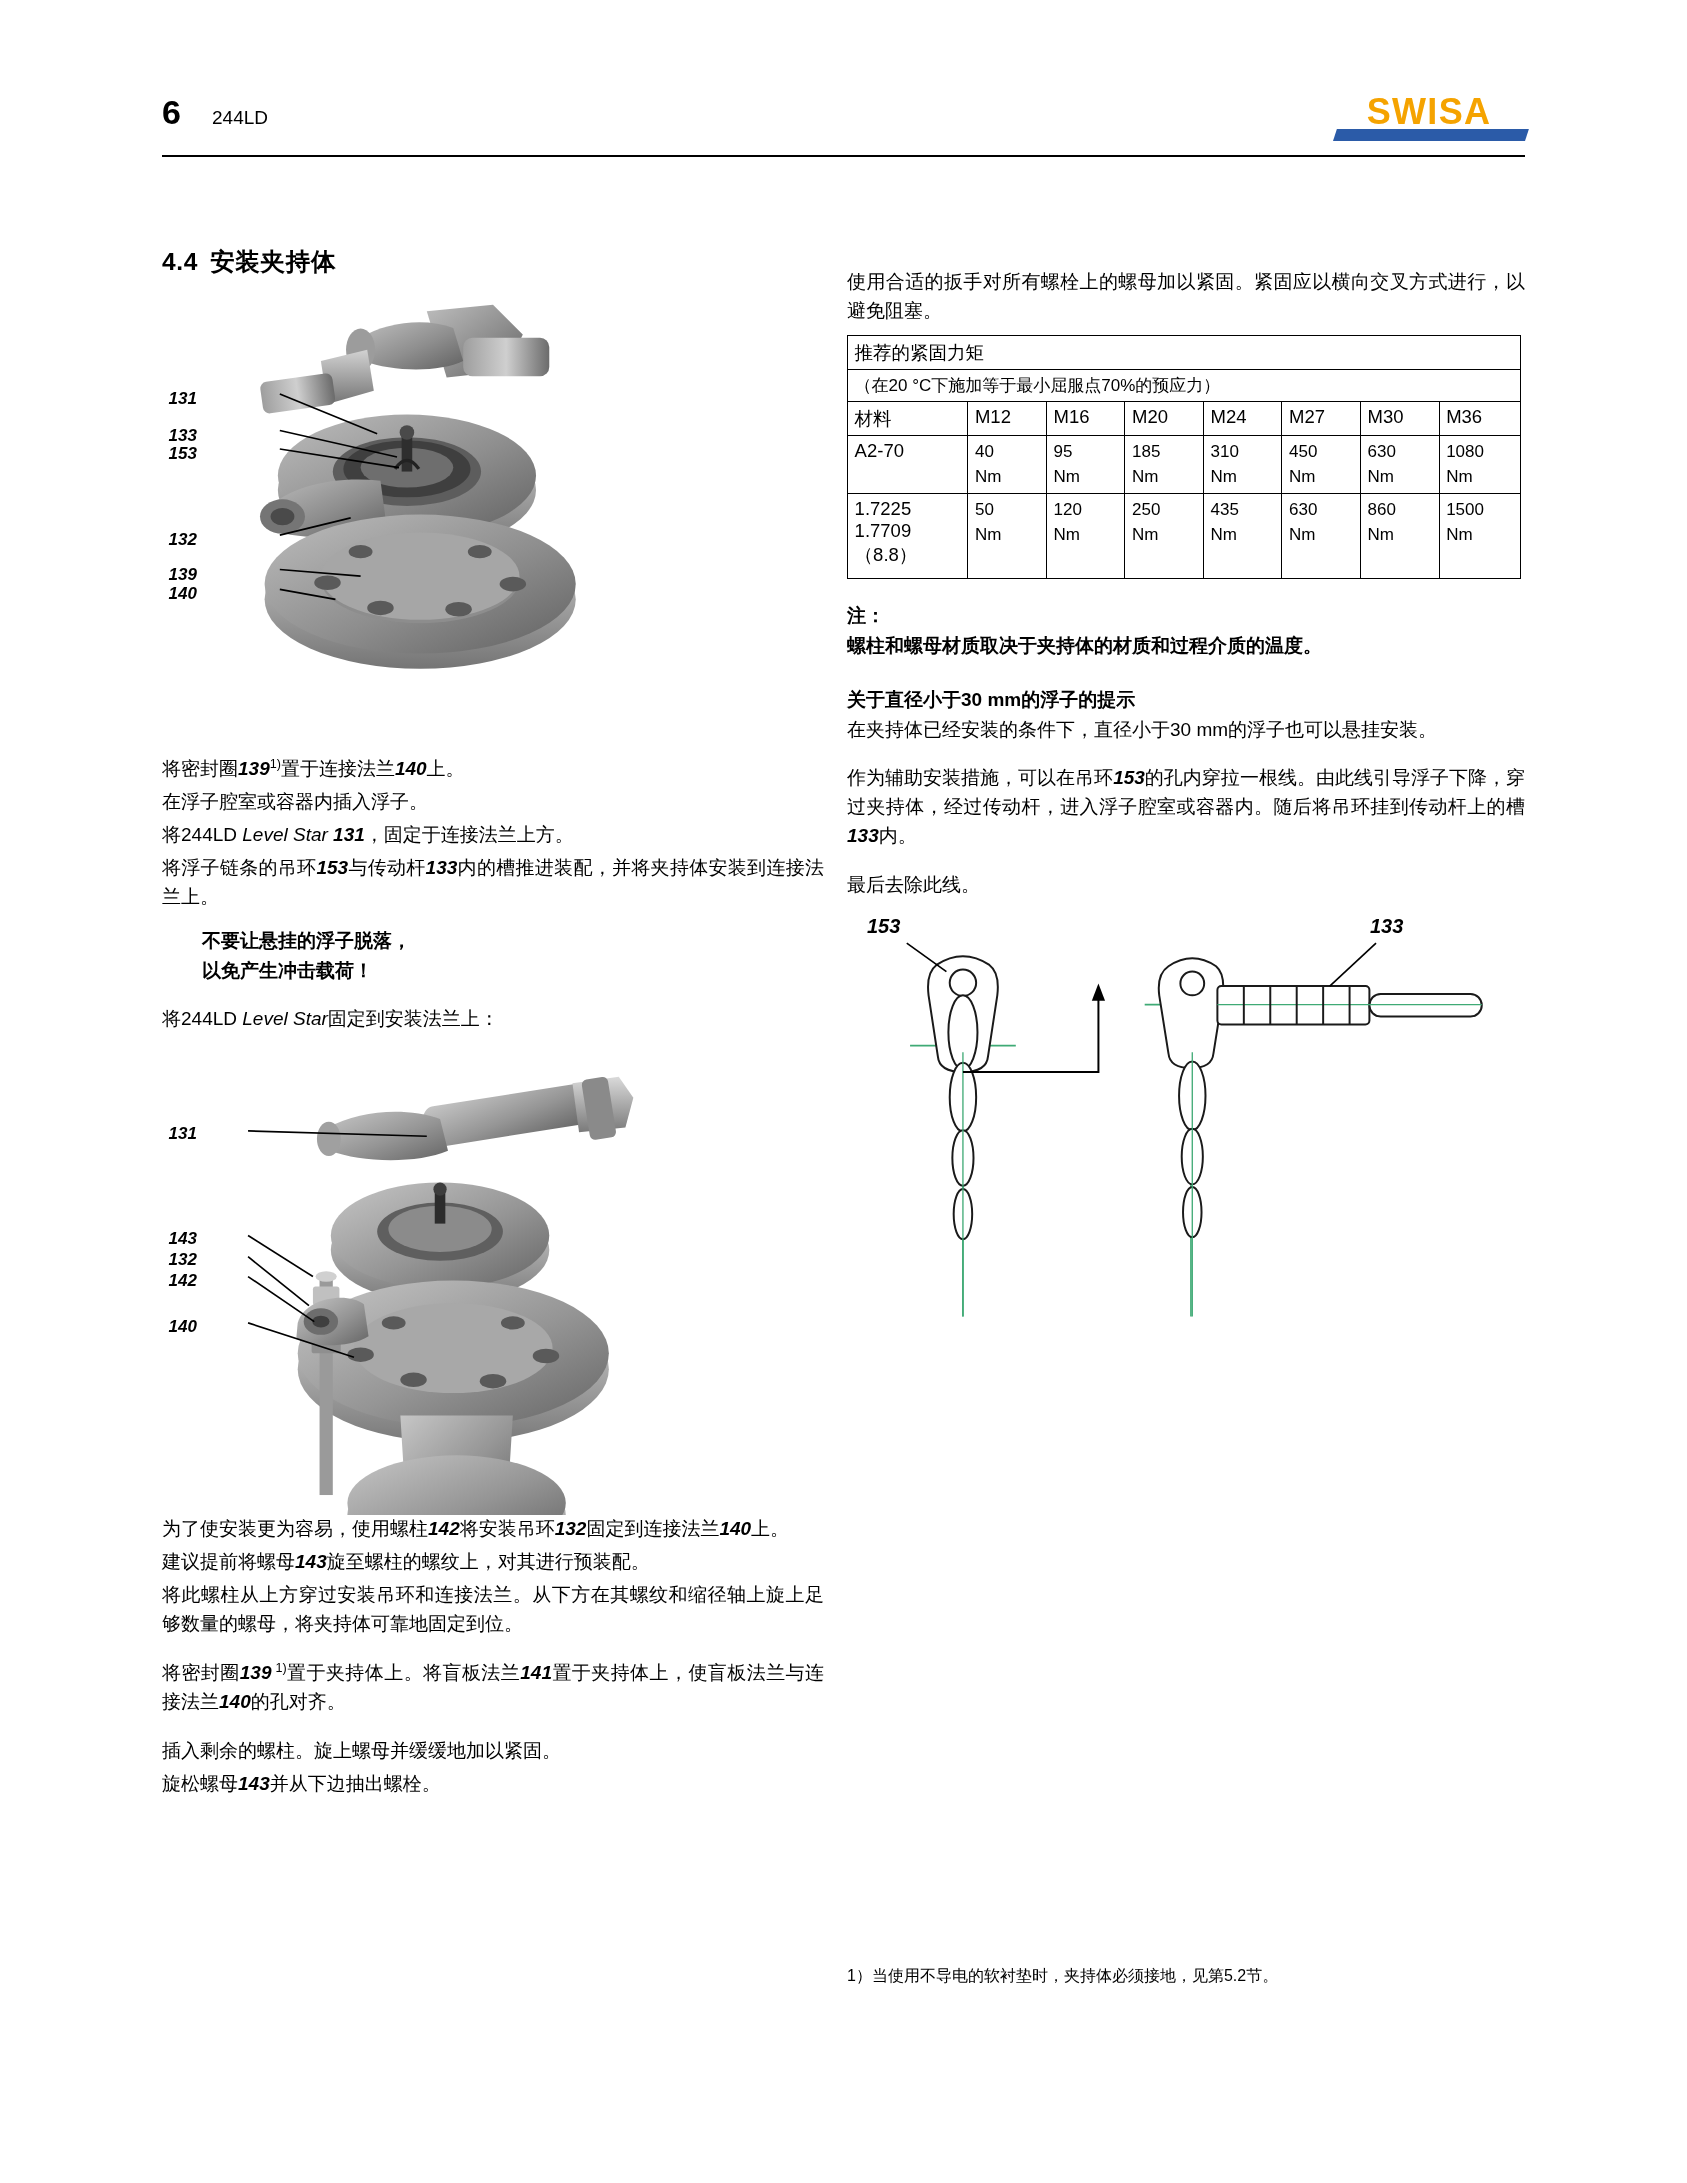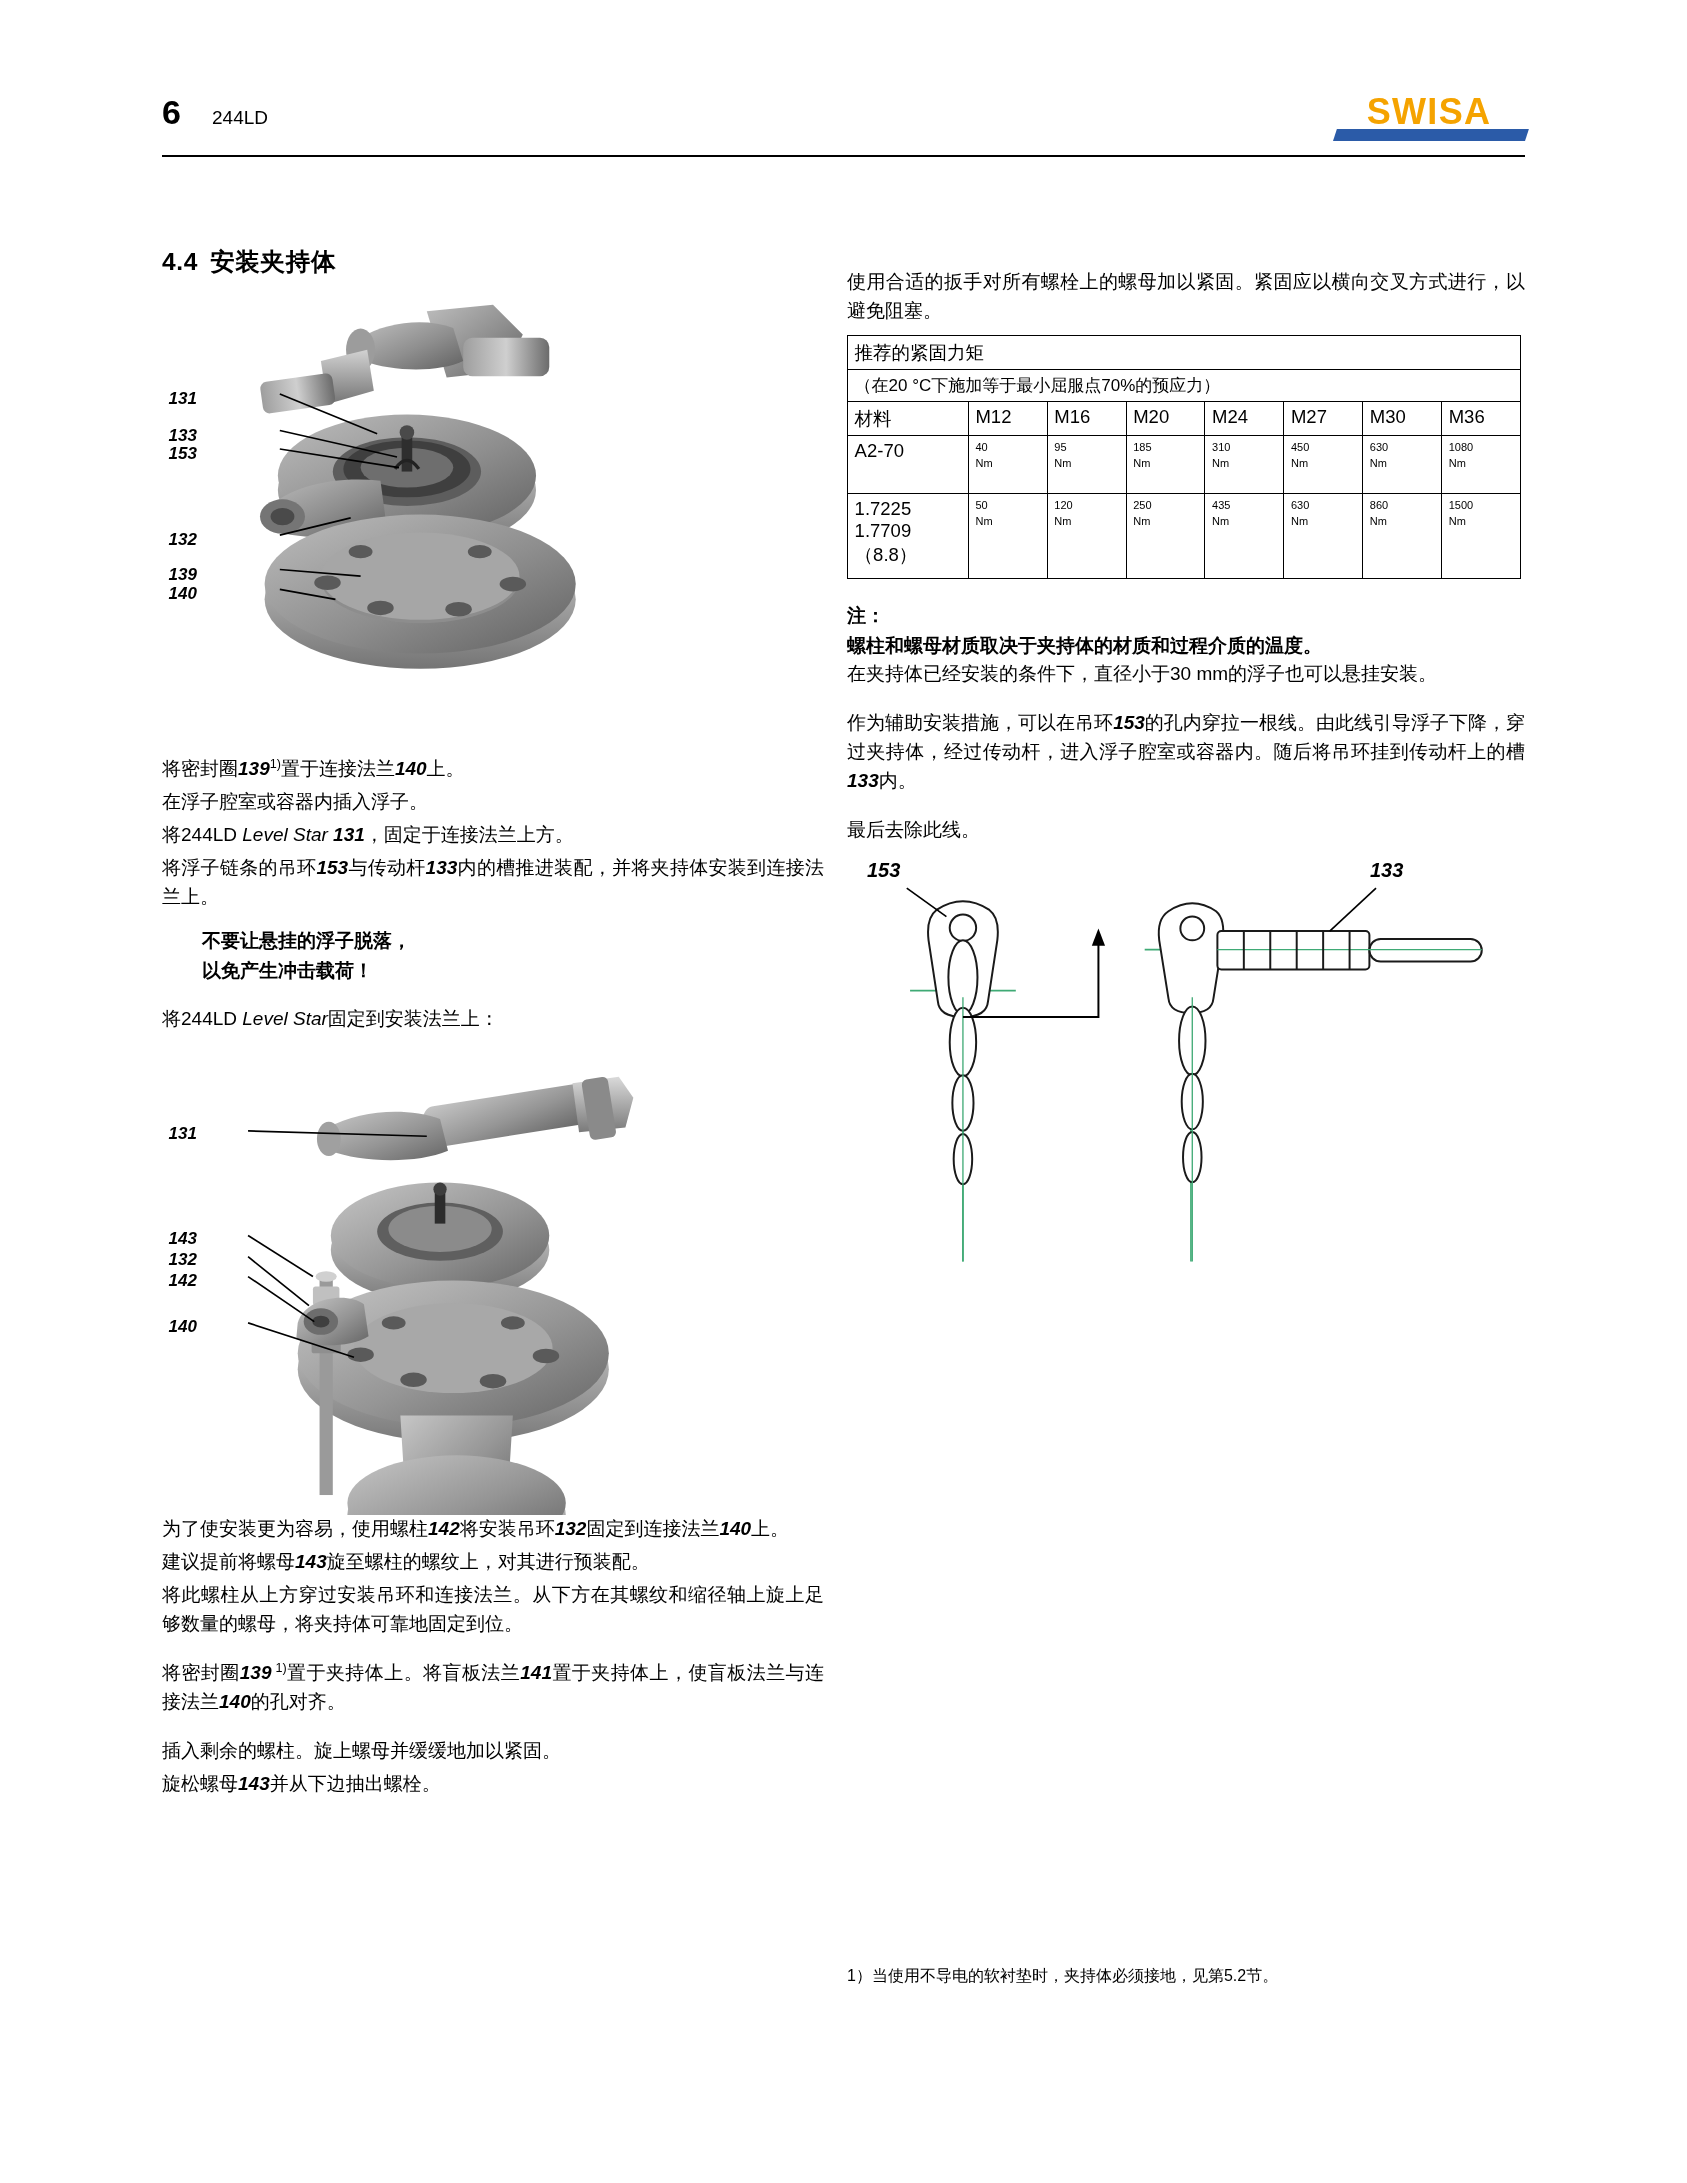--- a/index.html
+++ b/index.html
@@ -162,21 +162,21 @@
     font-weight: bold;
     padding: 5.3px 0 2.6px 0;
   }
   td.subcaption {
     font-size: 17px;
     padding: 1.3px 0 5.3px 0;
     border-top: none;
   }
   td.hdr { font-weight: bold; font-size: 18.5px; margin-top: 13px; }
   td.matcell { font-weight: bold; font-size: 18.5px; }
-  td.valcell { font-size: 11px; line-height: 1.45; }
+  td.valcell { font-size: 17px; line-height: 1.45; }
 
   .note-block { margin-top: 24px; }
   .note-head { font-size: 19px; font-weight: bold; margin: 0 0 2.6px 0; }
   .note-line { font-size: 19px; font-weight: bold; margin: 0; line-height: 1.5; }
 
   .sub-head {
     font-size: 19px;
     font-weight: bold;
     margin: 26.5px 0 2.6px 0;
   }
@@ -421,20 +421,21 @@
         <td class="valcell">1500<br>Nm</td>
       </tr>
     </tbody>
       </table>
 
     <div class="note-block">
       <p class="note-head">注：</p>
       <p class="note-line">螺柱和螺母材质取决于夹持体的材质和过程介质的温度。</p>
     </div>
 
+    <p class="sub-head">关于直径小于30 mm的浮子的提示</p>
     <p class="body">在夹持体已经安装的条件下，直径小于30 mm的浮子也可以悬挂安装。</p>
 
     <p class="body gap">作为辅助安装措施，可以在吊环<span class="bi">153</span>的孔内穿拉一根线。由此线引导浮子下降，穿过夹持体，经过传动杆，进入浮子腔室或容器内。随后将吊环挂到传动杆上的槽<span class="bi">133</span>内。</p>
 
     <p class="body gap">最后去除此线。</p>
 
     <div class="figure" style="height:423px; margin-top:20px;">
       <svg class="svgfig" width="678" height="423" viewBox="0 0 1025 640">
 
         <g stroke="#3faa75" stroke-width="2.5" fill="none">

